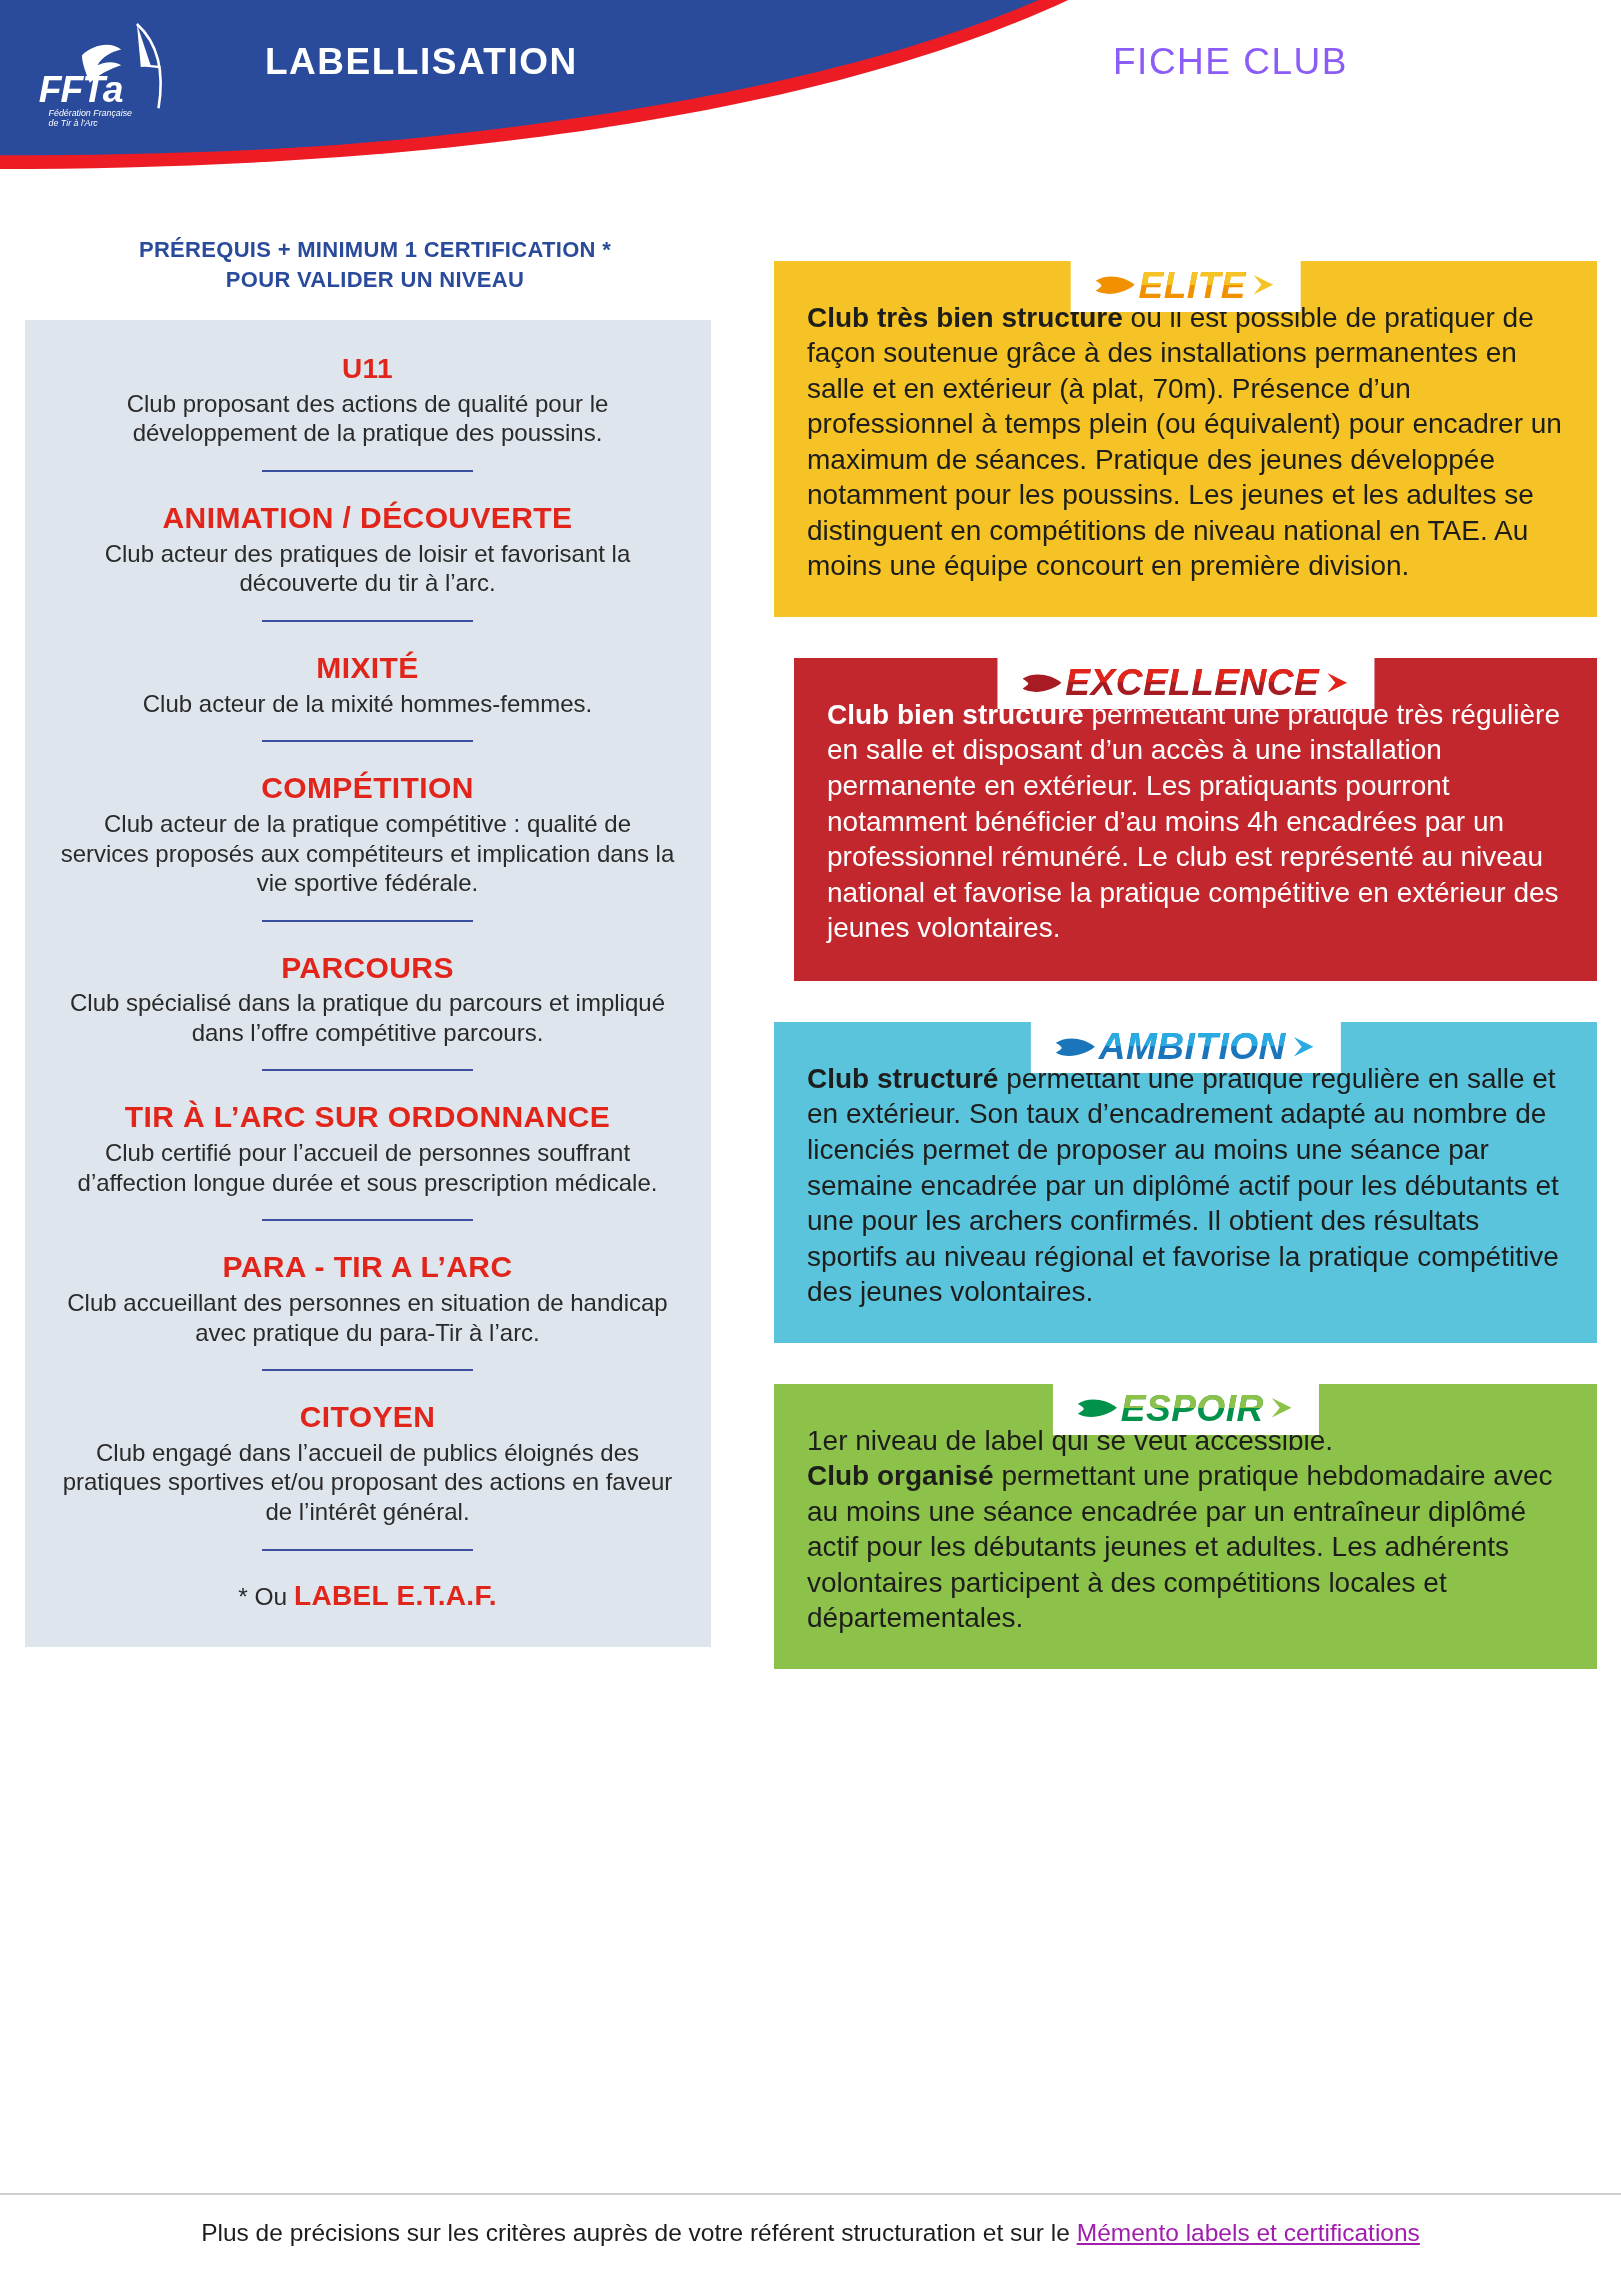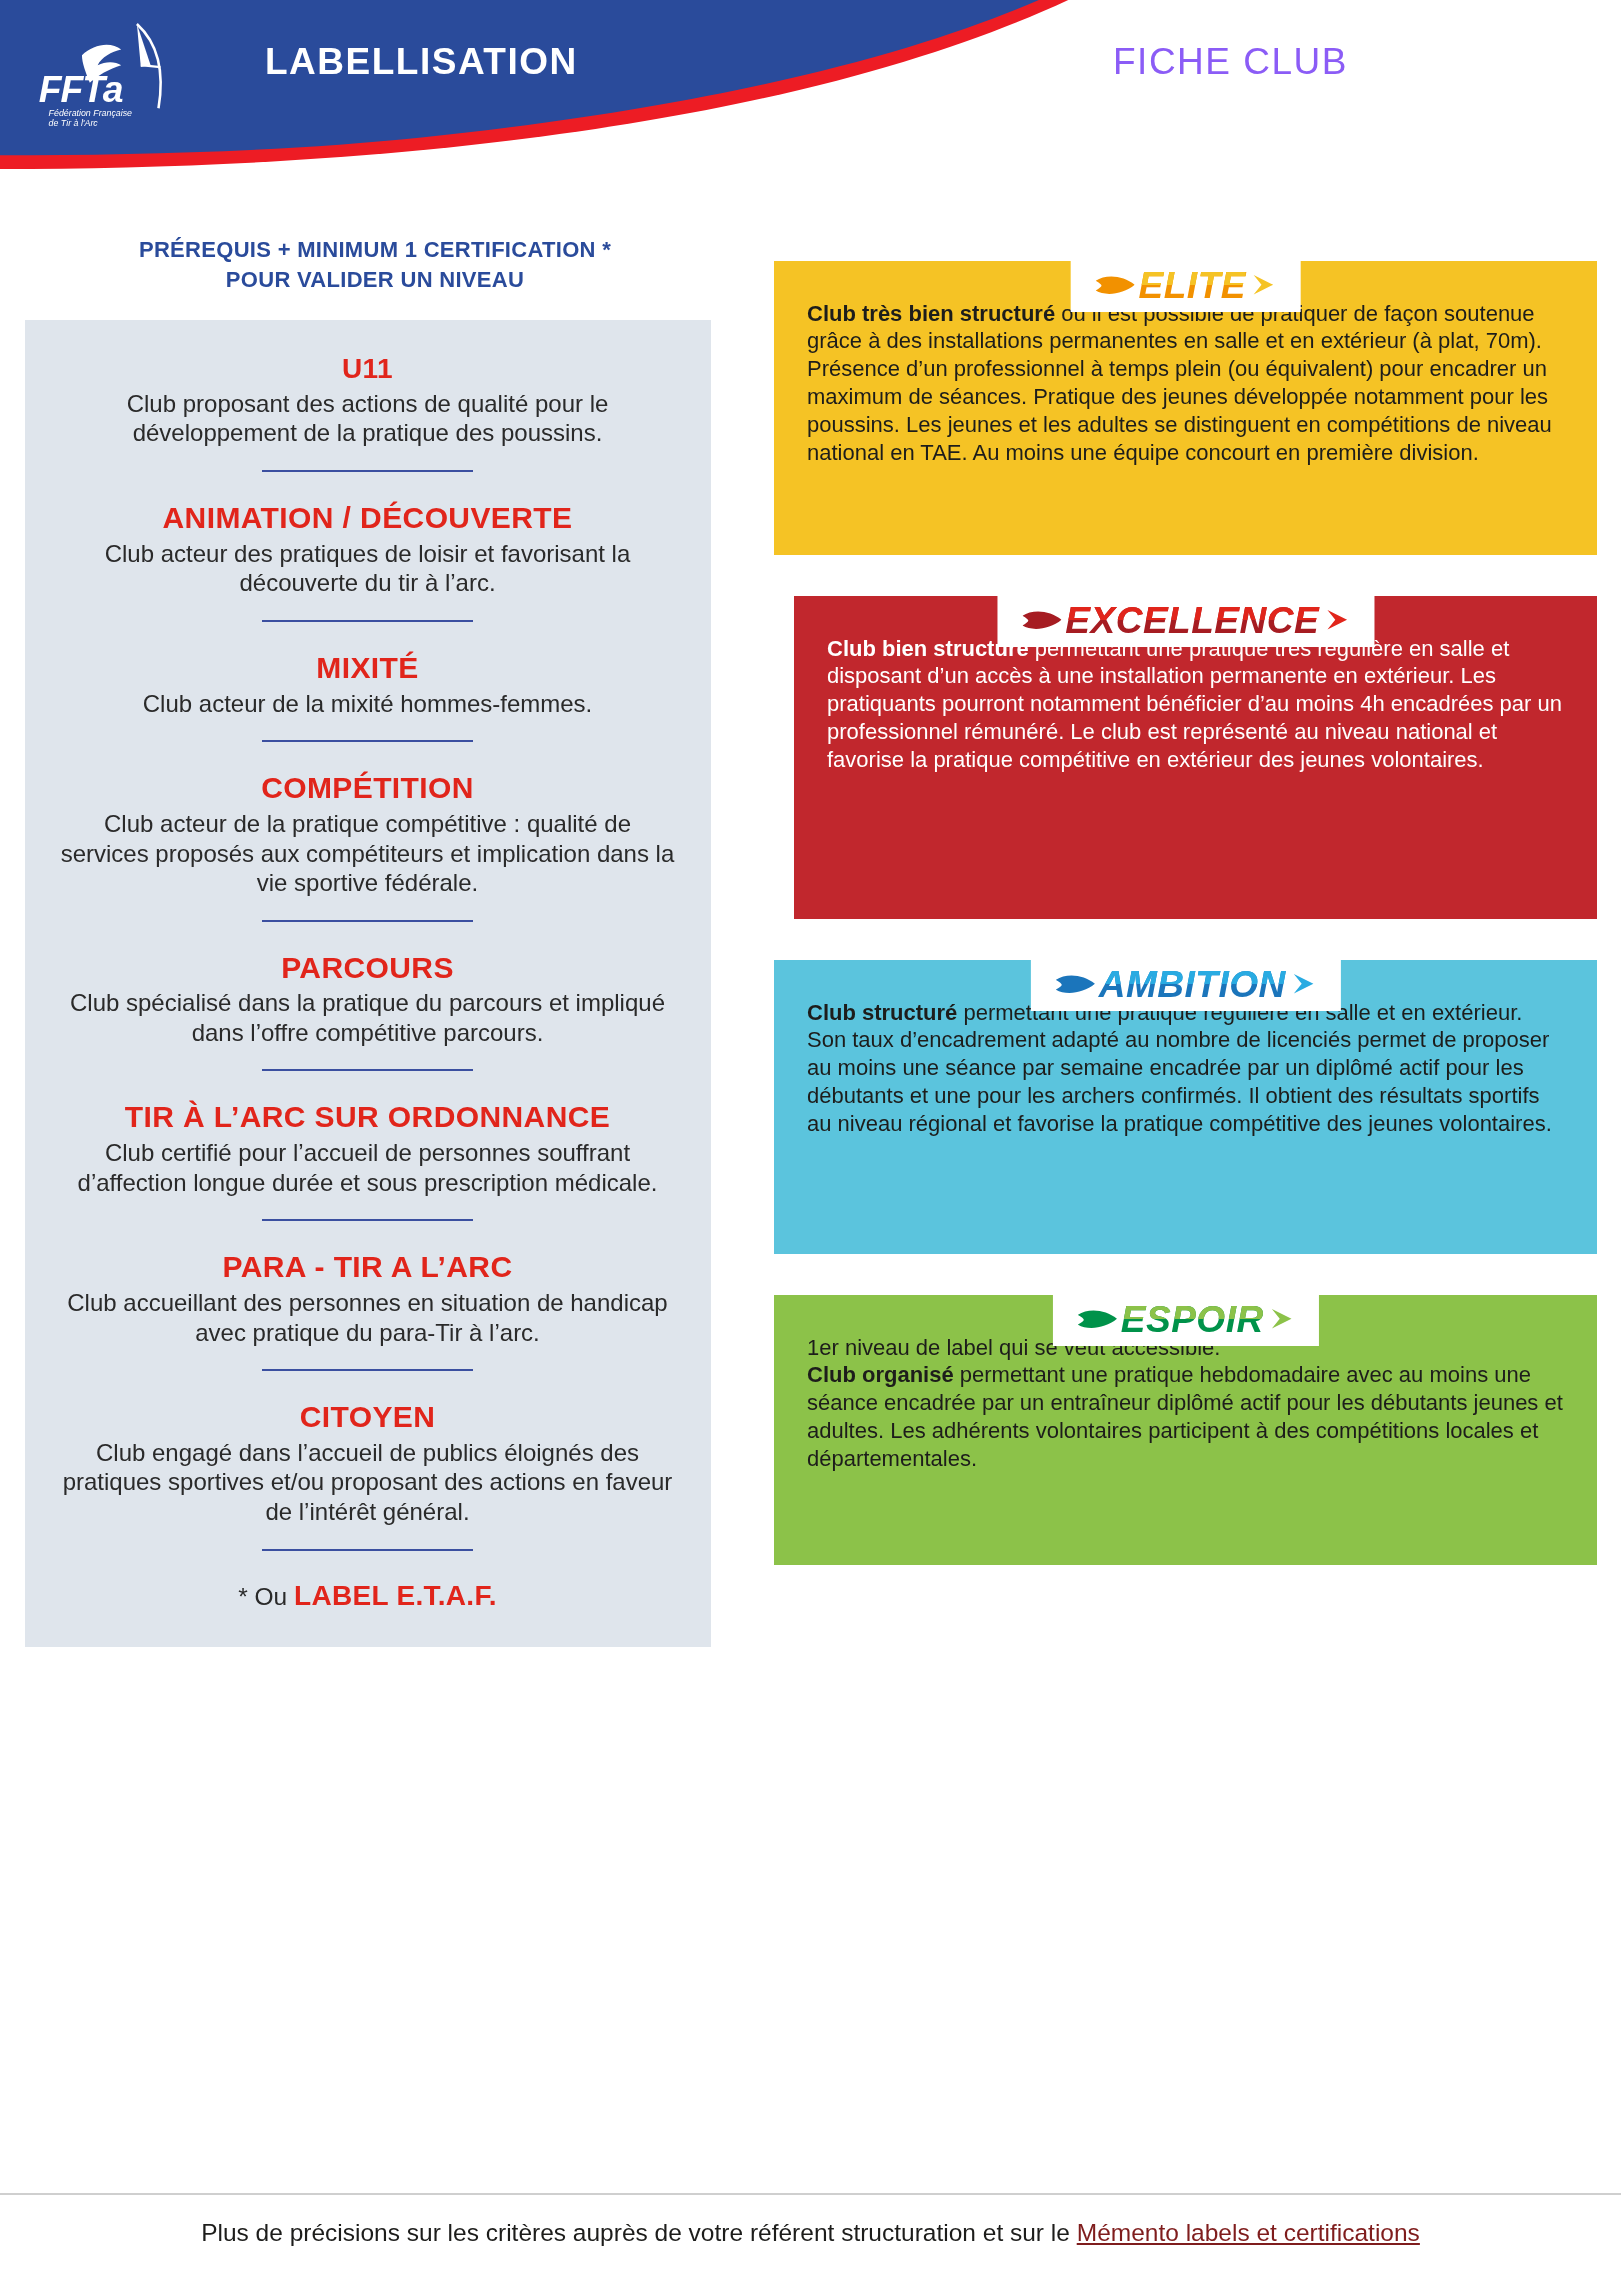--- a/index.html
+++ b/index.html
@@ -150,21 +150,21 @@
   .badge-text .lower-half-inner {
     position: absolute;
     left: 0; top: 0;
   }
   .badge-arrow { flex: 0 0 auto; margin-left: 5.9px; }
 
   .label-body {
     margin-top: 25.5px;
     padding: 39px 33px 33px 33px;
     box-sizing: border-box;
-    font-size: 22px;
+    font-size: 28px;
     line-height: 1.27;
   }
   .label-body p { margin: 0; }
   .label-body .lead { font-weight: bold; }
 
   
   #block-elite .label-body      { background: #f5c325; color: #1d1d1b; min-height: 294px; }
   #block-excellence .label-body { background: #c1272d; color: #ffffff; min-height: 323px; margin-left: 20px; }
   #block-ambition .label-body   { background: #5bc4dd; color: #1d1d1b; min-height: 294px; }
   #block-espoir .label-body     { background: #8cc249; color: #1d1d1b; min-height: 270px; }
@@ -178,21 +178,21 @@
   }
   #footer-text {
     position: absolute;
     left: 0; top: 23.5px;
     width: 1621px;
     text-align: center;
     font-size: 24.5px;
     color: #1d1d1b;
   }
   #footer-link {
-    color: #7f1d1d;
+    color: #a21caf;
     text-decoration: underline;
   }
 </style>
 </head>
 <body>
 
 <div id="header">
   <svg id="header-swoosh" viewBox="0 0 1654 172" preserveAspectRatio="none">
     <path d="M0,0 L1090,0 C960,60 760,120 440,152 C300,166 140,172 0,172 Z" fill="#ed1c24"></path>
     <path d="M0,0 L1060,0 C940,52 740,108 430,140 C295,154 140,158 0,158 Z" fill="#2a4b9b"></path>

